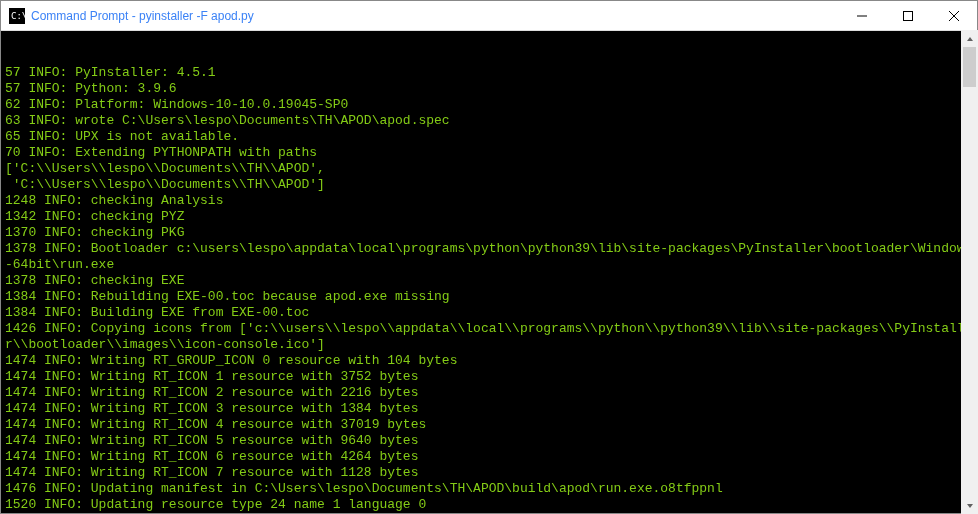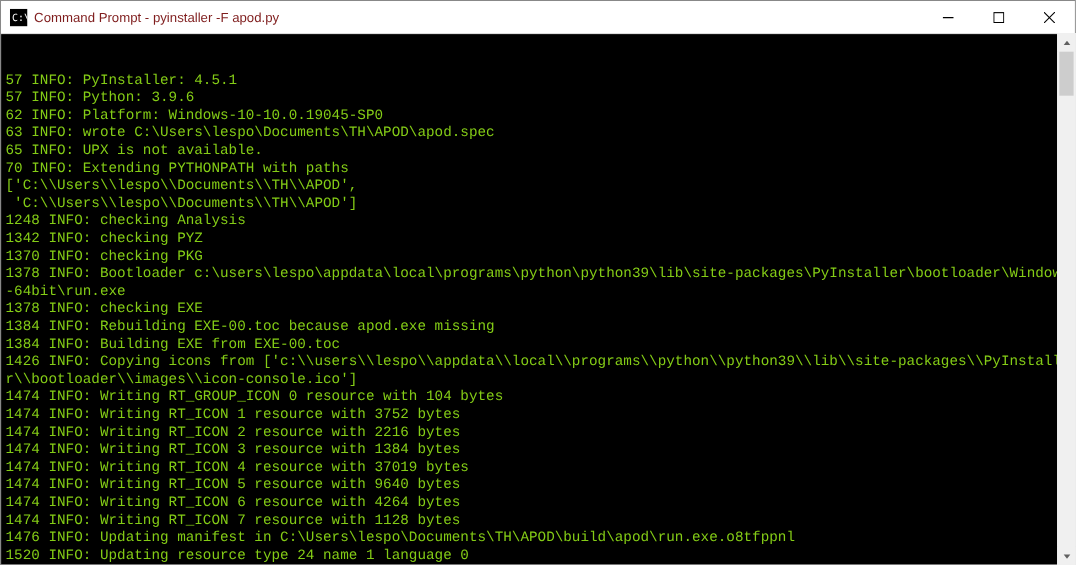--- a/index.html
+++ b/index.html
@@ -30,21 +30,21 @@
       width: 16px;
       height: 16px;
       margin: 0 6px 0 8px;
       display: flex;
       align-items: center;
       justify-content: center;
     }
     .titlebar-title {
       flex: 1;
       font-size: 12px;
-      color: #7f1d1d;
+      color: #3b82f6;
       white-space: nowrap;
       overflow: hidden;
     }
     .titlebar-controls {
       display: flex;
       height: 100%;
     }
     .titlebar-btn {
       width: 46px;
       height: 100%;

